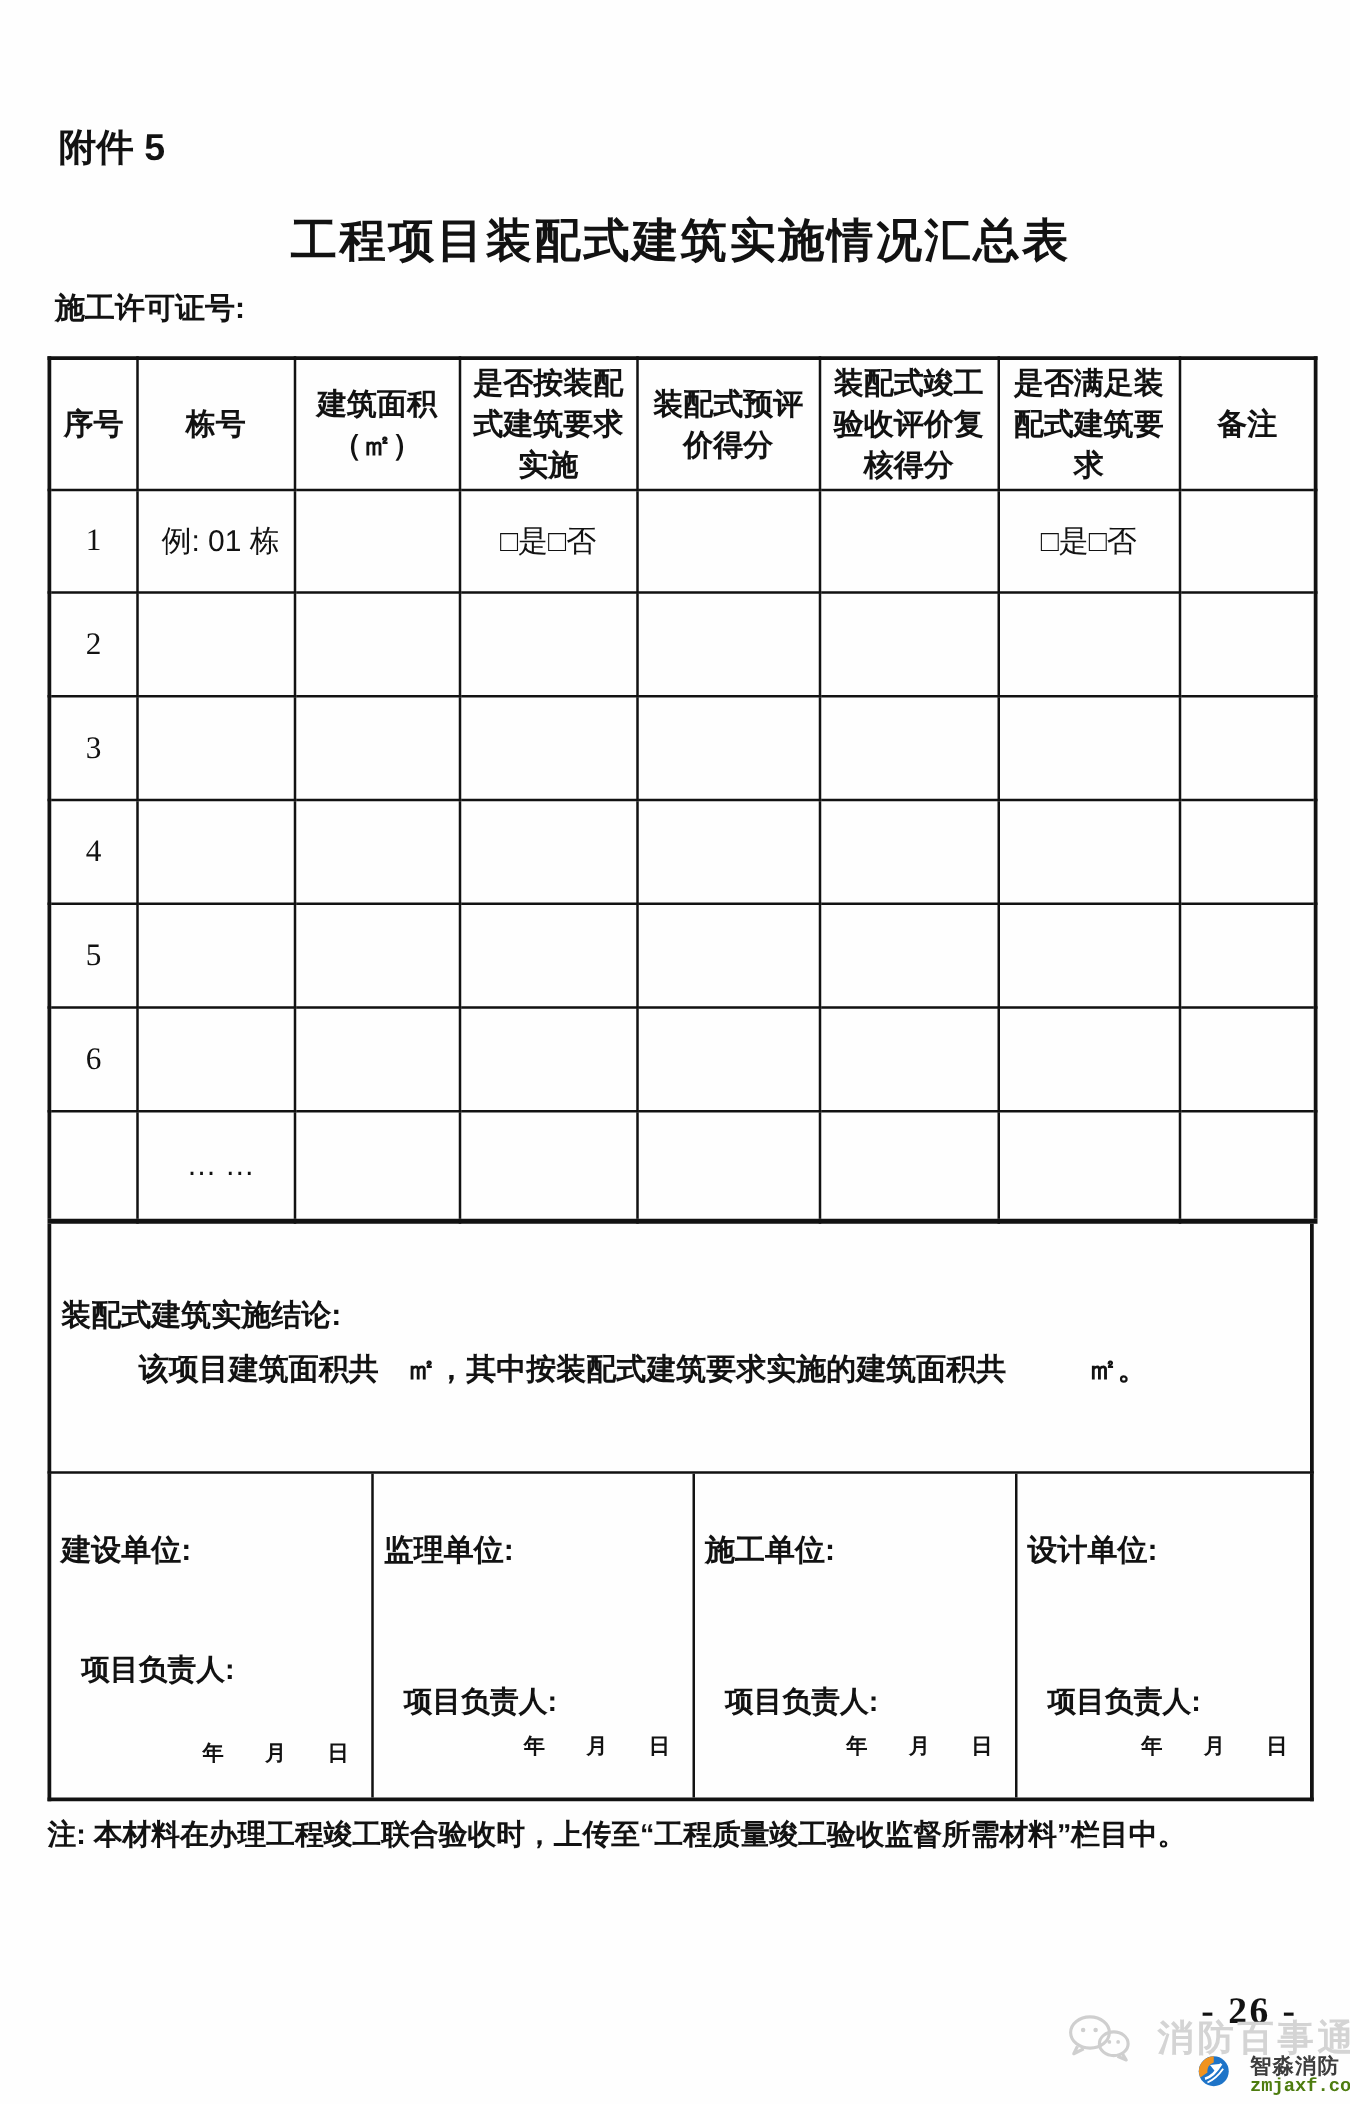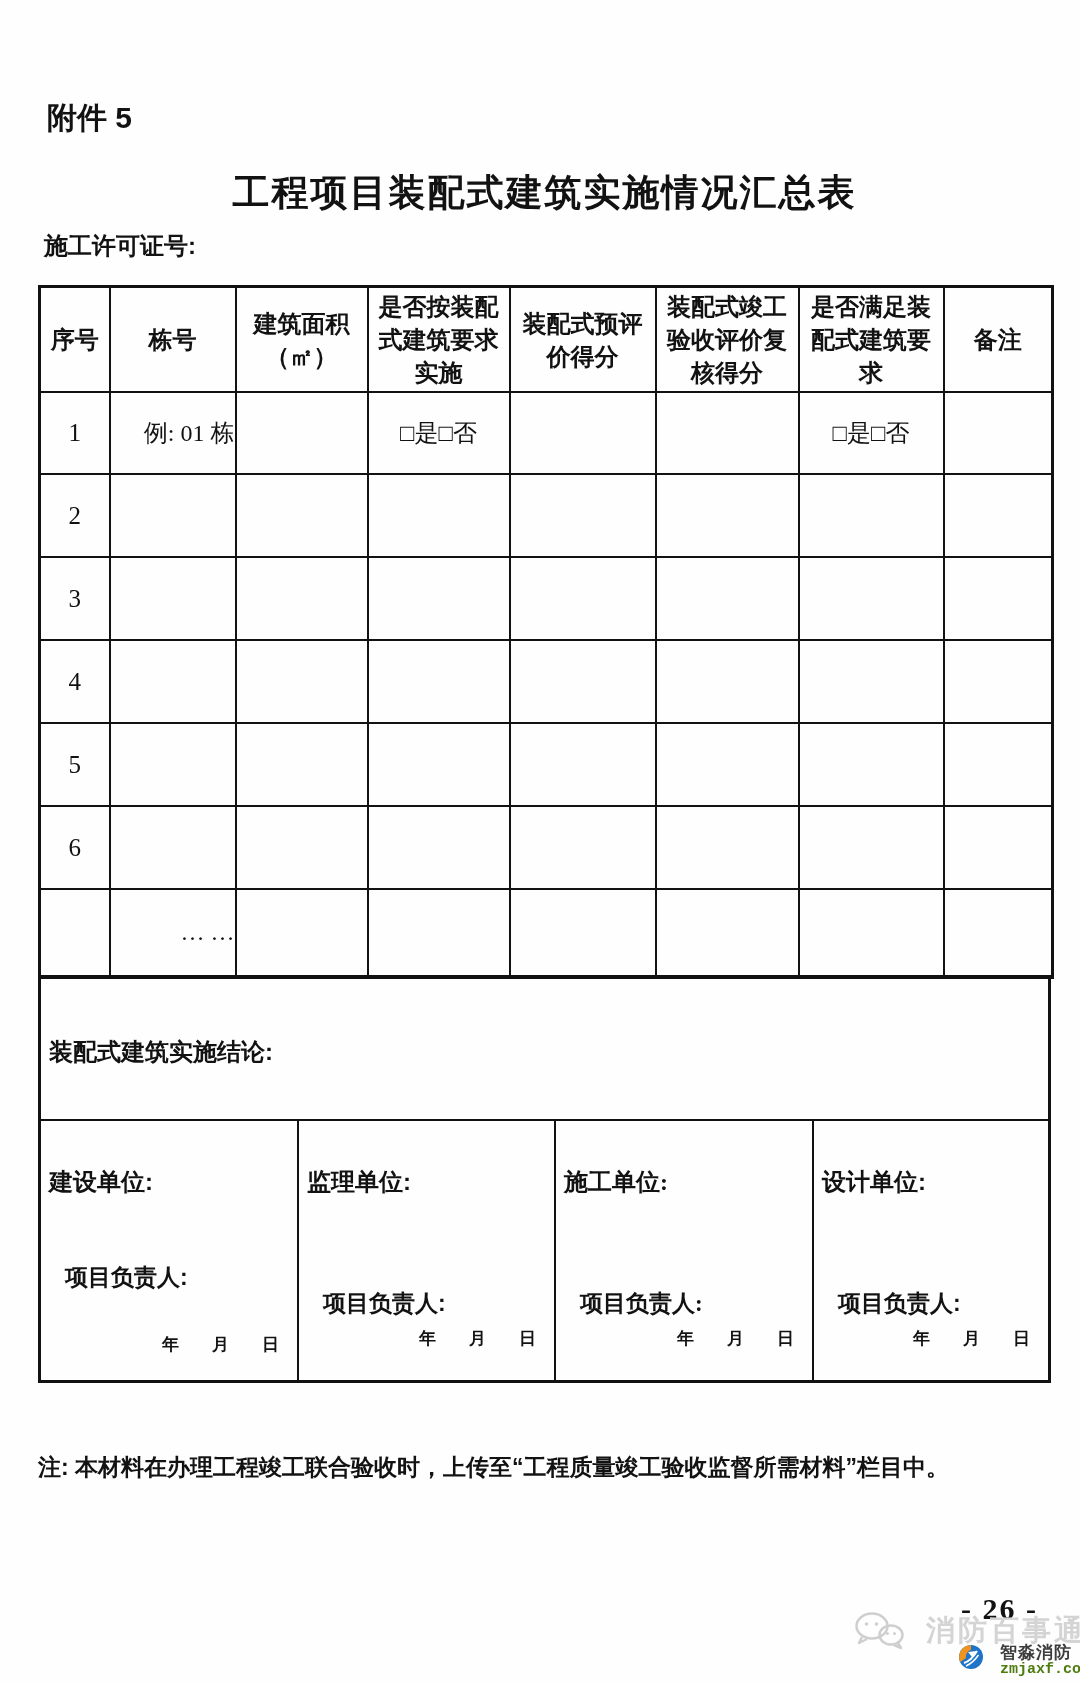--- a/index.html
+++ b/index.html
@@ -26,38 +26,38 @@
   table.grid th {
     font-size:24px; font-weight:bold; text-align:center; vertical-align:middle;
     line-height:33px; padding:2px 6px;
   }
   tr.hrow { height:104px; }
   tr.r1 { height:82px; }
   tr.rd { height:83px; }
   tr.rdots { height:88px; }
   td.c-no { text-align:center; vertical-align:middle;
             font-family:"Liberation Serif", serif; font-size:25px; }
-  td.c-bldg { text-align:right; vertical-align:middle; padding-left:8px;
-              font-family:Liberation Serif, serif; font-size:24px; }
+  td.c-bldg { text-align:center; vertical-align:middle; padding-left:8px;
+              font-family:Liberation Sans, sans-serif; font-size:24px; }
   td.c-chk { text-align:center; vertical-align:middle; font-size:24px; }
   td.c-plain { vertical-align:middle; }
 
   .conclusion {
     border:3px solid #121212; border-top:none; border-bottom:2px solid #121212;
-    height:142px; padding:57px 10px 0 8px;
+    height:200px; padding:57px 10px 0 8px;
   }
   .c-label { font-size:24px; font-weight:bold; }
   .c-line { font-size:24px; font-weight:bold; margin-top:11px; padding-left:62px; }
   .gap1 { display:inline-block; width:22px; }
   .gap2 { display:inline-block; width:65px; }
 
   .units { display:flex; border:3px solid #121212; border-top:none; height:262px; }
   .unit { display:flex; flex-direction:column; border-right:2px solid #121212; }
   .unit:last-child { border-right:none;justify-content:space-between; }
-  .u1 { width:258px;gap:32px; } .u2 { width:257px; } .u3 { width:258px;font-family:Liberation Serif, serif; } .u4 { flex:1; }
+  .u1 { width:258px;gap:32px; } .u2 { width:257px; } .u3 { width:258px; } .u4 { flex:1; }
   .u-name { padding:45px 0 0 8px; font-size:24px; font-weight:bold; }
   .u-spacer { flex:1; }
   .u-mgr { padding-left:24px; font-size:23px; font-weight:bold; }
   .u-date { text-align:right; padding-right:10px; margin-top:8px; margin-bottom:30px;
             font-size:17px; font-weight:bold; letter-spacing:8px; white-space:pre; }
 
   .note { position:absolute; left:38px; top:1452px; width:1013px;
           font-size:23px; font-weight:bold; }
 
   .pageno { position:absolute; right:42px; top:1592px; font-size:30px; font-weight:bold;
@@ -171,20 +171,21 @@
         <td class="c-plain"></td>
         <td class="c-plain"></td>
         <td class="c-chk"></td>
         <td class="c-plain"></td>
       </tr>
     </tbody>
       </table>
 
     <div class="conclusion">
       <div class="c-label">装配式建筑实施结论:</div>
+      <div class="c-line"><span>该项目建筑面积共</span><span class="gap1"></span><span>㎡，其中按装配式建筑要求实施的建筑面积共</span><span class="gap2"></span><span>㎡。</span></div>
     </div>
 
     <div class="units">
       <div class="unit u1">
         <div class="u-name">建设单位:</div>
         <div class="u-spacer"></div>
         <div class="u-mgr">项目负责人:</div>
         <div class="u-date">年　月　日</div>
       </div>
       <div class="unit u2">

